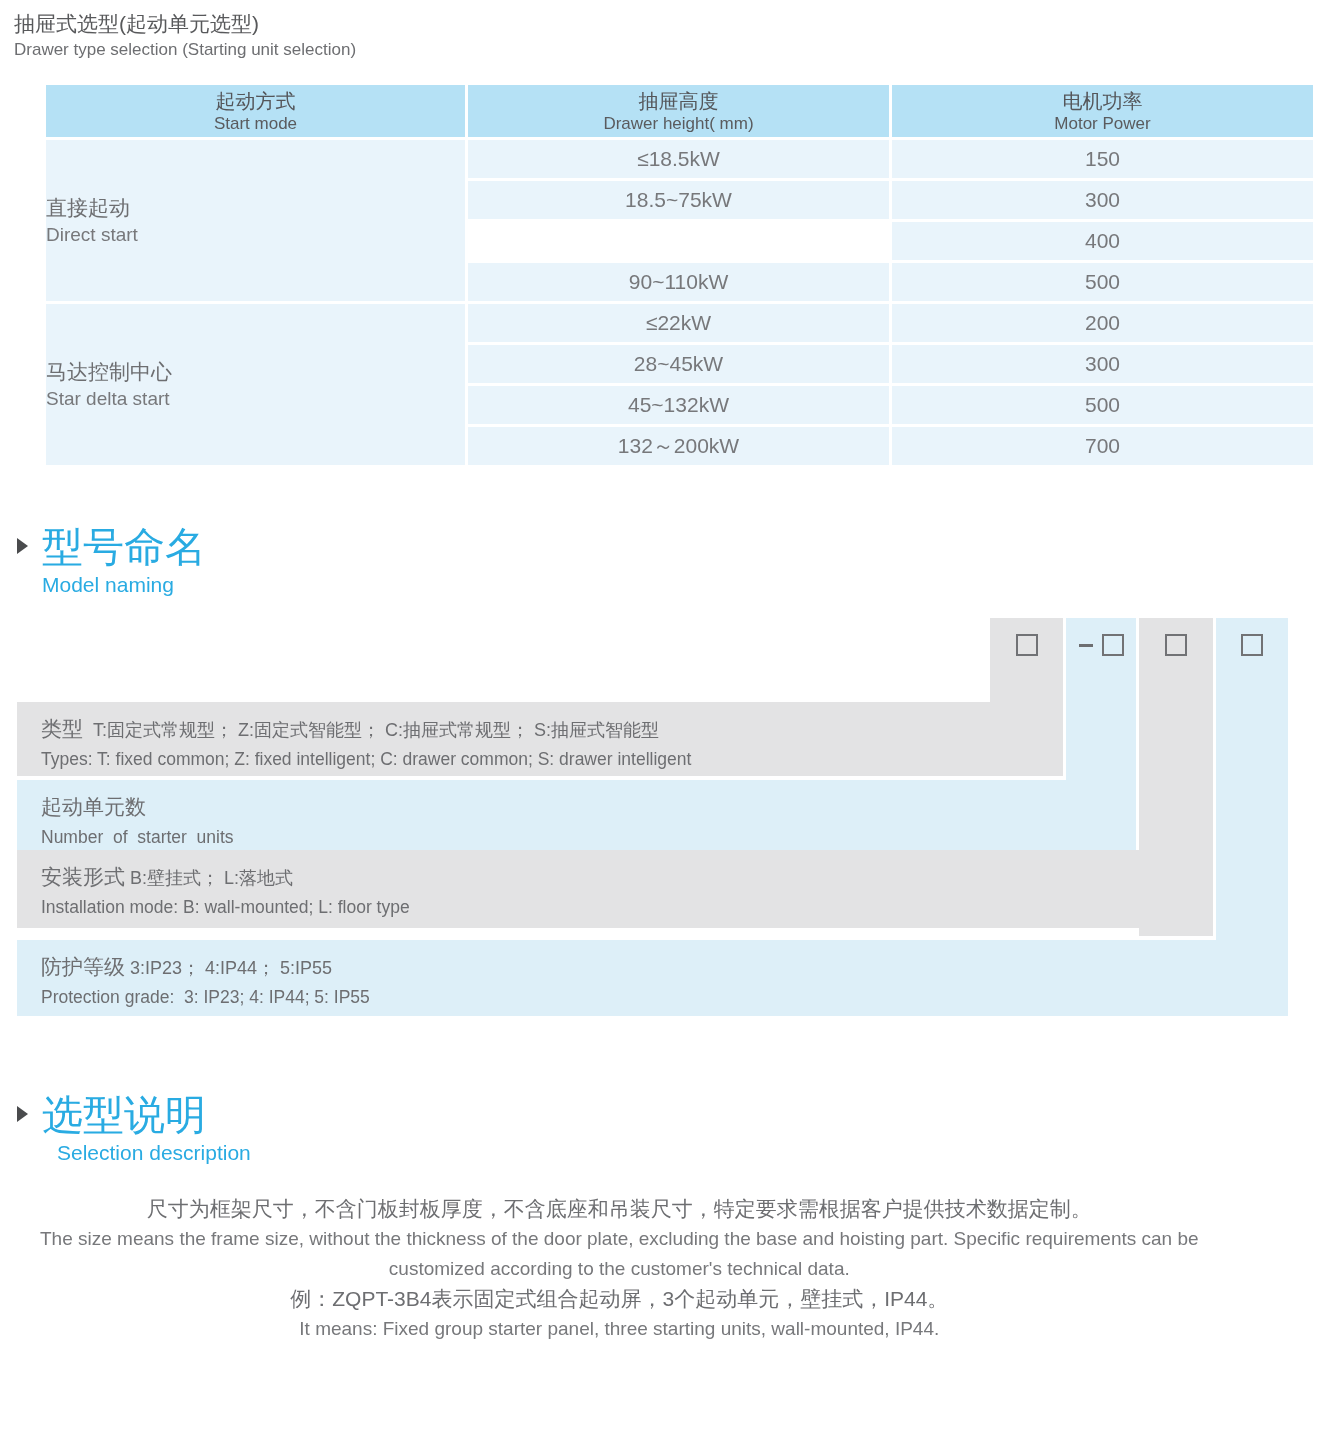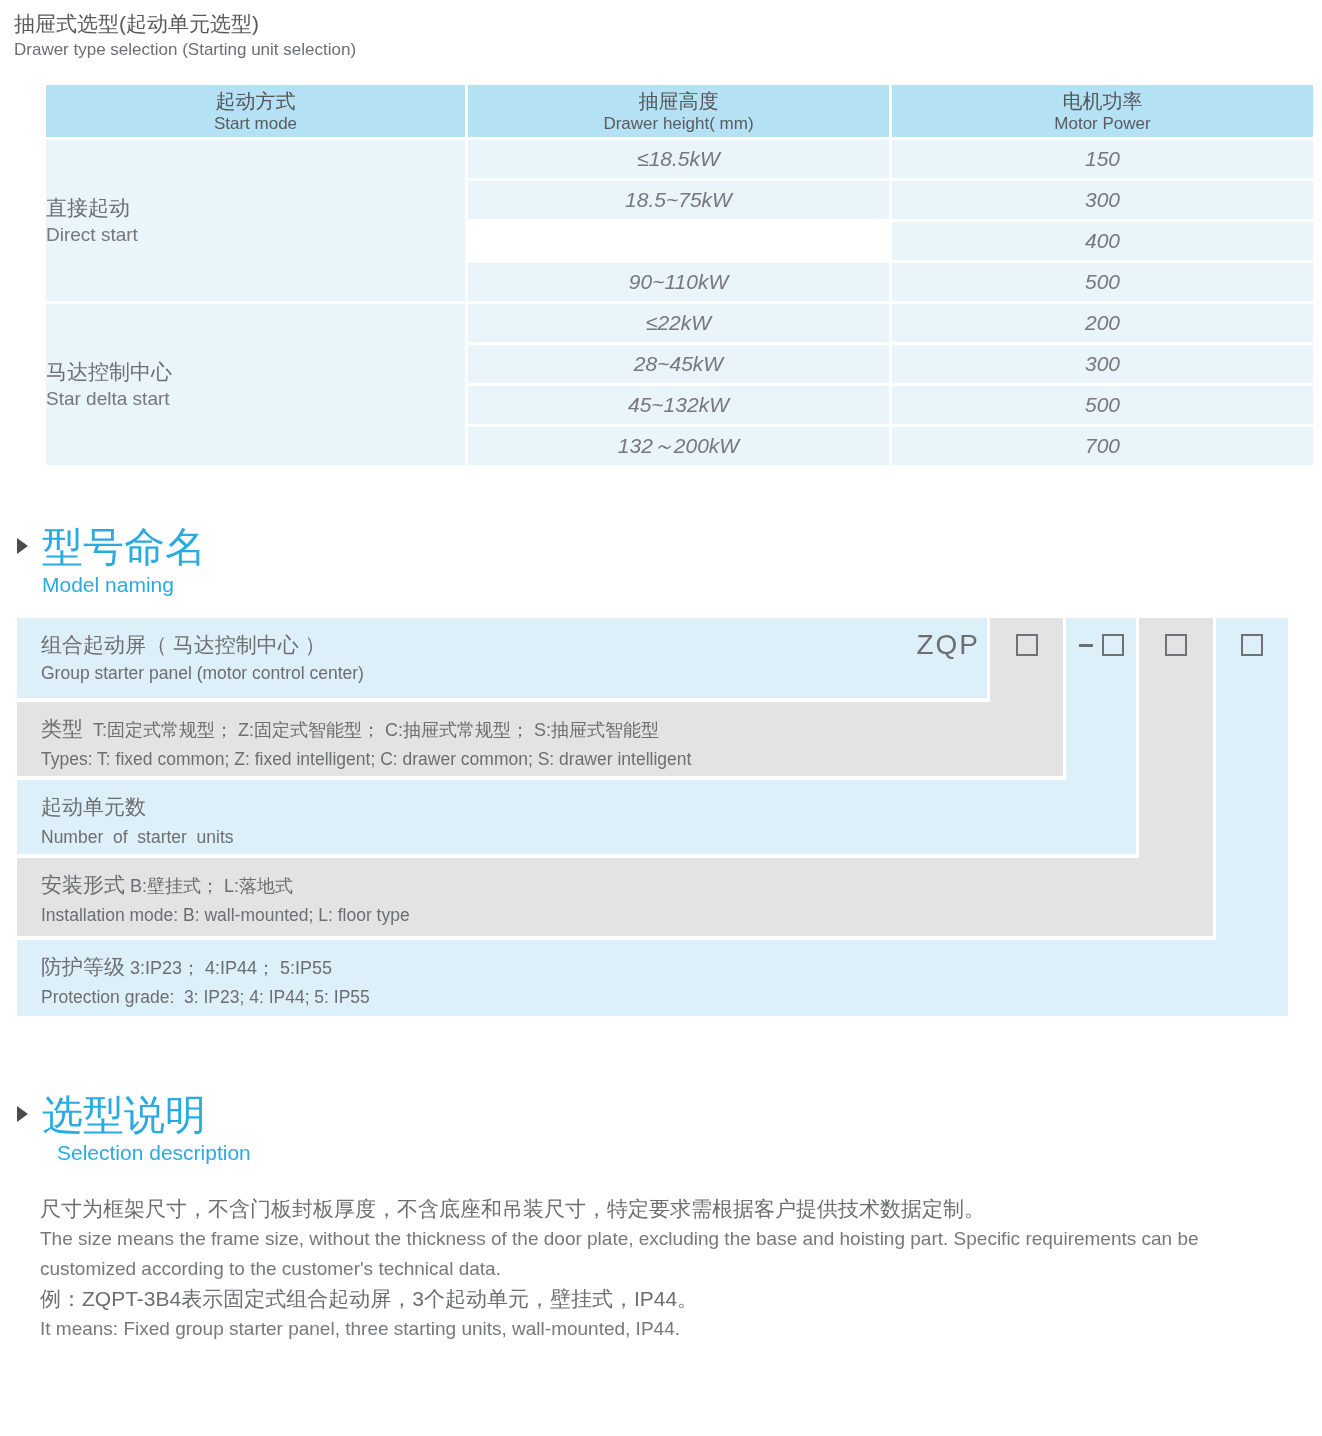--- a/index.html
+++ b/index.html
@@ -28,21 +28,21 @@
     padding-left:29px;
   }
   .sel-table .hcell {
     background:#b5e1f5; display:flex; flex-direction:column;
     align-items:center; justify-content:center;
   }
   .sel-table .hcell .zh { font-size:20px; color:#54565a; line-height:24px; }
   .sel-table .hcell .en { font-size:17px; color:#5a5b5e; line-height:21px; }
   .sel-table .cell {
     background:#e9f4fb; display:flex; align-items:center; justify-content:center;
-    font-size:21px; color:#77787b;font-style:italic;
+    font-size:21px; color:#77787b;
   }
   .sel-table .gcell {
     background:#e9f4fb; display:flex; flex-direction:column;
     align-items:flex-start; justify-content:center;
   }
   .sel-table .gcell .zh { font-size:21px; color:#6d6e71; line-height:28px; }
   .sel-table .gcell .en { font-size:19px; color:#77787b; line-height:25px; }
   .g-direct { grid-column:1; grid-row:2 / span 4; }
   .g-star   { grid-column:1; grid-row:6 / span 4; }
 
@@ -62,21 +62,21 @@
   .sh-2 .en { padding-left:40px; }
 
   
   .mn { position:absolute; left:17px; top:618px; width:1271px; height:398px; }
   .mn .band { position:absolute; }
   .bg-blue { background:#ddeff8; }
   .bg-gray { background:#e3e3e4; }
   .mn-r1 { left:0; top:0;    width:970px;  height:80px; }
   .mn-r2 { left:0; top:84px;  width:1046px; height:74px; }
   .mn-r3 { left:0; top:162px; width:1119px; height:74px; }
-  .mn-r4 { left:0; top:240px; width:1196px; height:78px; }
+  .mn-r4 { left:0; top:232px; width:1196px; height:78px; }
   .mn-r5 { left:0; top:322px; width:1271px; height:76px; }
   .mn-c2 { left:973px;  top:0; width:73px; height:158px; }
   .mn-c3 { left:1049px; top:0; width:70px; height:236px; }
   .mn-c4 { left:1122px; top:0; width:74px; height:318px; }
   .mn-c5 { left:1199px; top:0; width:72px; height:398px; }
   .mn .rowtext { position:absolute; left:24px; top:11px; }
   .mn-zh  { font-size:21px; color:#6d6e71; line-height:31px; white-space:pre; }
   .mn-zh .detail { font-size:18px; }
   .mn-en  { font-size:17.5px; color:#6d6e71; line-height:27px; white-space:pre; }
   .mn-code {
@@ -84,21 +84,21 @@
     color:#6d6e71; letter-spacing:2px;
   }
   .mn-slot {
     position:absolute; top:16px; left:0; width:100%;
     display:flex; align-items:center; justify-content:center;
   }
   .mn-box { width:22px; height:22px; border:2px solid #717275; }
   .mn-dash { width:14px; height:3px; background:#6d6e71; margin-right:9px; }
 
   
-  .desc { position:absolute; left:40px; top:1194px; }
+  .desc { position:absolute; left:40px; top:1194px;text-align:center; }
   .desc .zh { font-size:21px; color:#6d6e71; line-height:30px; white-space:pre; }
   .desc .en { font-size:19px; color:#77787b; line-height:30px; white-space:pre; }
 </style>
 </head>
 <body>
 
 <div class="page">
 
   <div class="doc-title">
     <div class="zh">抽屉式选型(起动单元选型)</div>
@@ -167,27 +167,20 @@
       <div class="mn-slot">
           <div class="mn-box"></div>
         </div>
     </div>
     <div class="band bg-blue mn-c5">
       <div class="mn-slot">
           <div class="mn-box"></div>
         </div>
     </div>
 
-    <div class="band bg-blue mn-r1">
-      <div class="rowtext">
-        <div class="mn-zh">组合起动屏（ 马达控制中心 ）</div>
-        <div class="mn-en">Group starter panel (motor control center)</div>
-      </div>
-      <div class="mn-code">ZQP</div>
-    </div>
 
     <div class="band bg-gray mn-r2">
       <div class="rowtext">
         <div class="mn-zh"><span>类型</span><span class="detail">  T:固定式常规型； Z:固定式智能型； C:抽屉式常规型； S:抽屉式智能型</span></div>
         <div class="mn-en">Types: T: fixed common; Z: fixed intelligent; C: drawer common; S: drawer intelligent</div>
       </div>
     </div>
 
     <div class="band bg-blue mn-r3">
       <div class="rowtext">

